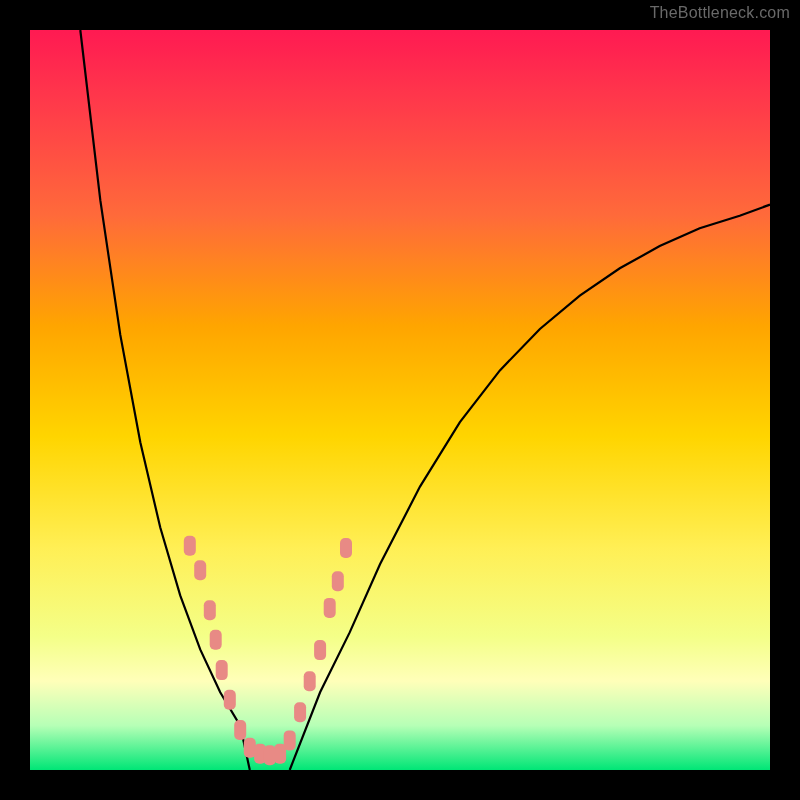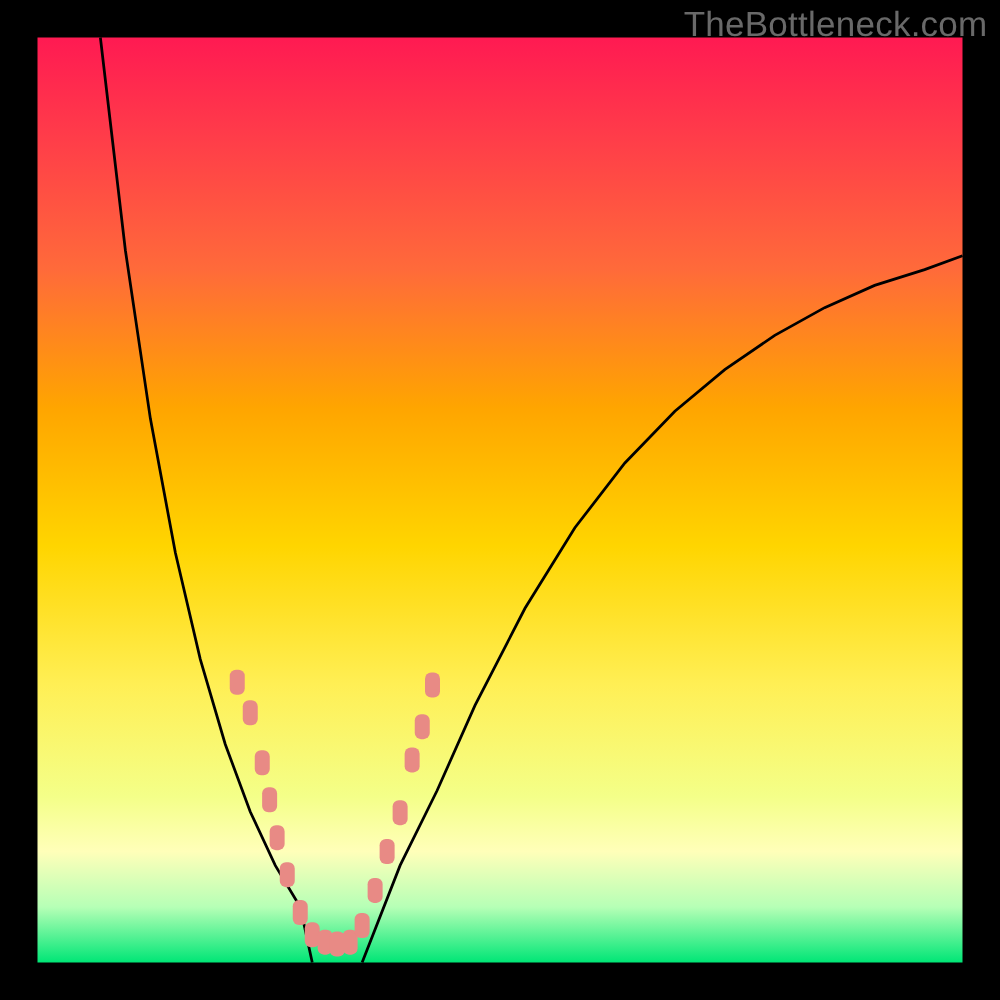--- a/index.html
+++ b/index.html
@@ -27,21 +27,21 @@
       #ffffb9 88%,
       #b6ffb6 94%,
       #00e676 100%
     );
   }
   .watermark {
     position: absolute;
     top: 4px;
     right: 10px;
     font-family: Arial, Helvetica, sans-serif;
-    font-size: 28px;
+    font-size: 16px;
     font-weight: 500;
     color: #696969;
     letter-spacing: 0.2px;
   }
   svg.curves {
     position: absolute;
     left: 0; top: 0;
     width: 740px;
     height: 740px;
     overflow: visible;

